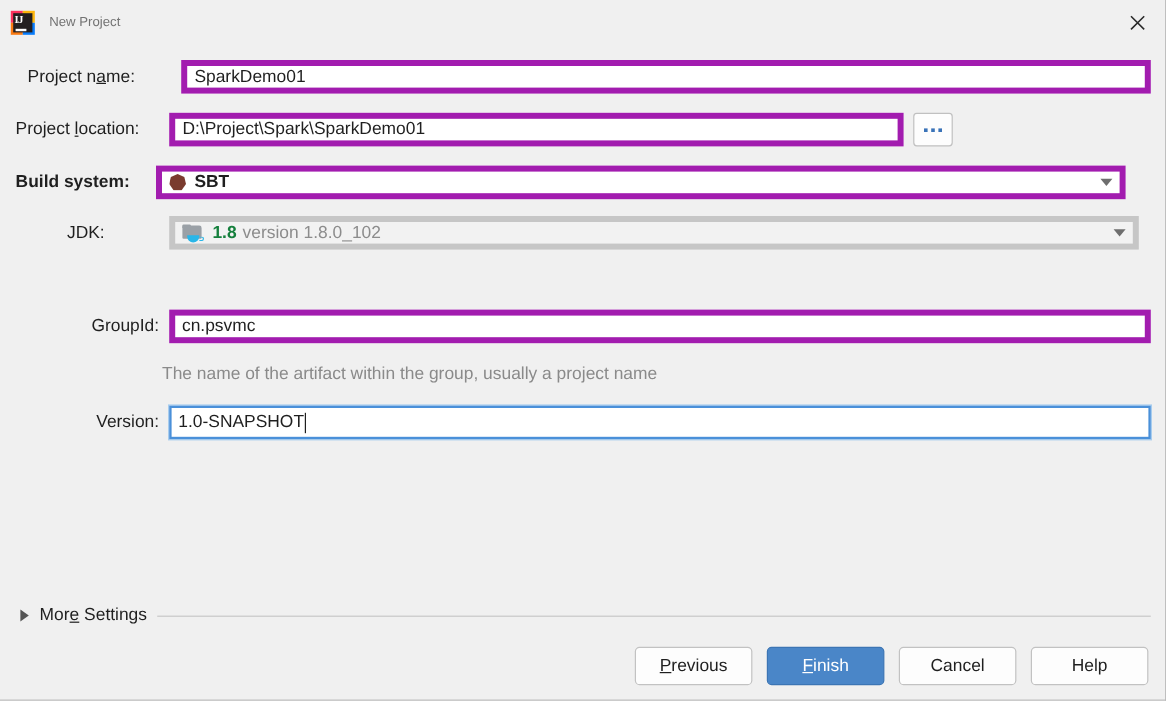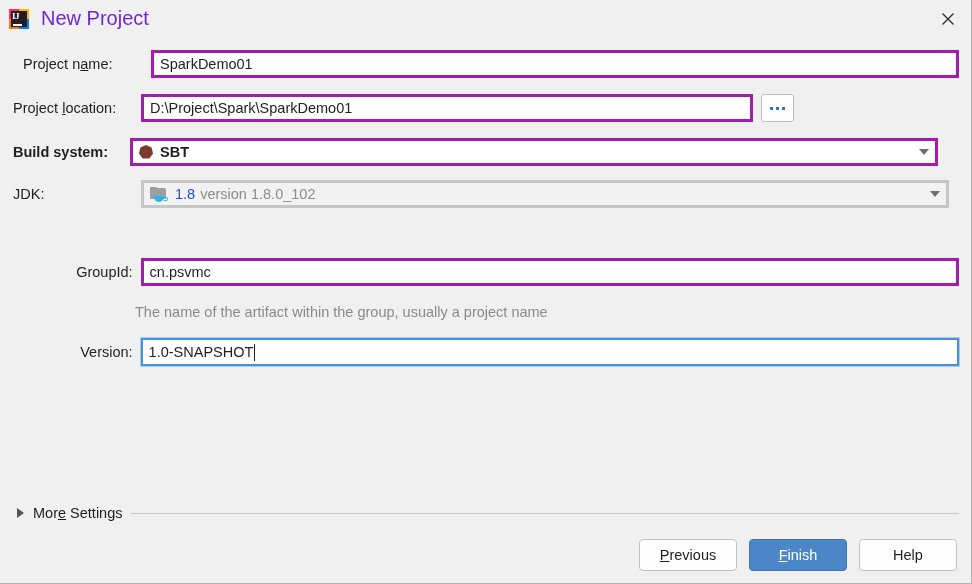--- a/index.html
+++ b/index.html
@@ -57,22 +57,22 @@
     font-weight: bold;
   }
   .app-icon .bar {
     position: absolute;
     left: 4px; bottom: 3px;
     width: 9px; height: 2px;
     background: #fff;
   }
   .title-text {
     margin-left: 12px;
-    font-size: 20px;
-    color: #6d28d9;
+    font-size: 11px;
+    color: #737373;
   }
   .close-btn {
     position: absolute;
     right: 0; top: 0;
     width: 46px; height: 37px;
     display: flex; align-items: center; justify-content: center;
     cursor: default;
   }
   .close-btn svg { display: block; }
 
@@ -81,21 +81,21 @@
   .lbl {
     font-size: 14.5px;
     color: #1f1f1f;
     white-space: nowrap;
   }
   .lbl .mn { text-decoration: underline; }
   .lbl-right { text-align: right; }
 
   .field {
     background: #ffffff;
-    border: 3px solid #a21caf;
+    border: 5px solid #a21caf;
     height: 28px;
     display: flex;
     align-items: center;
     padding: 0 6px;
     font-size: 14.5px;
     color: #1f1f1f;
     overflow: hidden;
     white-space: nowrap;
   }
   .field.focused {
@@ -175,21 +175,21 @@
   }
   .jdk-icon .handle {
     position: absolute;
     right: 0px; bottom: 1px;
     width: 4px; height: 4px;
     border: 1.5px solid #29b6e8;
     border-left: none;
     border-radius: 0 4px 4px 0;
   }
   .jdk-ver { color: #8c8c8c; margin-left: 5px; }
-  .jdk-num { color: #1d4ed8; font-weight: normal; }
+  .jdk-num { color: #15803d; font-weight: bold; }
 
   
   .section {
     position: absolute;
     display: flex;
     align-items: center;
     gap: 9px;
   }
   .tri-down {
     width: 0; height: 0;
@@ -297,21 +297,21 @@
 
   <div class="row" style="left:13px; top:138px; width:946px;font-weight:bold;">
     <div class="lbl" style="width:117px;">Build system:</div>
     <div class="field" style="width:808px; ">
       <span class="sbt-icon"></span>
       <span>SBT</span>
       <span class="combo-arrow"></span>
     </div>
   </div>
 
-  <div class="row" style="left:13px; top:180px; width:946px;">
+  <div class="row" style="left:13px; top:180px; width:946px;text-align:center;">
     <div class="lbl" style="width:117px;">JDK:</div>
     <div class="field readonly" style="width:808px; margin-left:11px;">
       <span class="jdk-icon">
         <span class="tab"></span>
           <span class="folder"></span>
         <span class="cup"></span>
           <span class="handle"></span>
       </span>
       <span class="jdk-num">1.8</span>
       <span class="jdk-ver">version 1.8.0_102</span>
@@ -347,16 +347,17 @@
     <div class="btn">
         <span></span>
         <span class="mn">P</span>
         <span>revious</span>
       </div>
     <div class="btn primary">
         <span></span>
         <span class="mn">F</span>
         <span>inish</span>
       </div>
+    <div class="btn">Cancel</div>
     <div class="btn">Help</div>
   </div>
 
 </div>
 
 </body></html>

